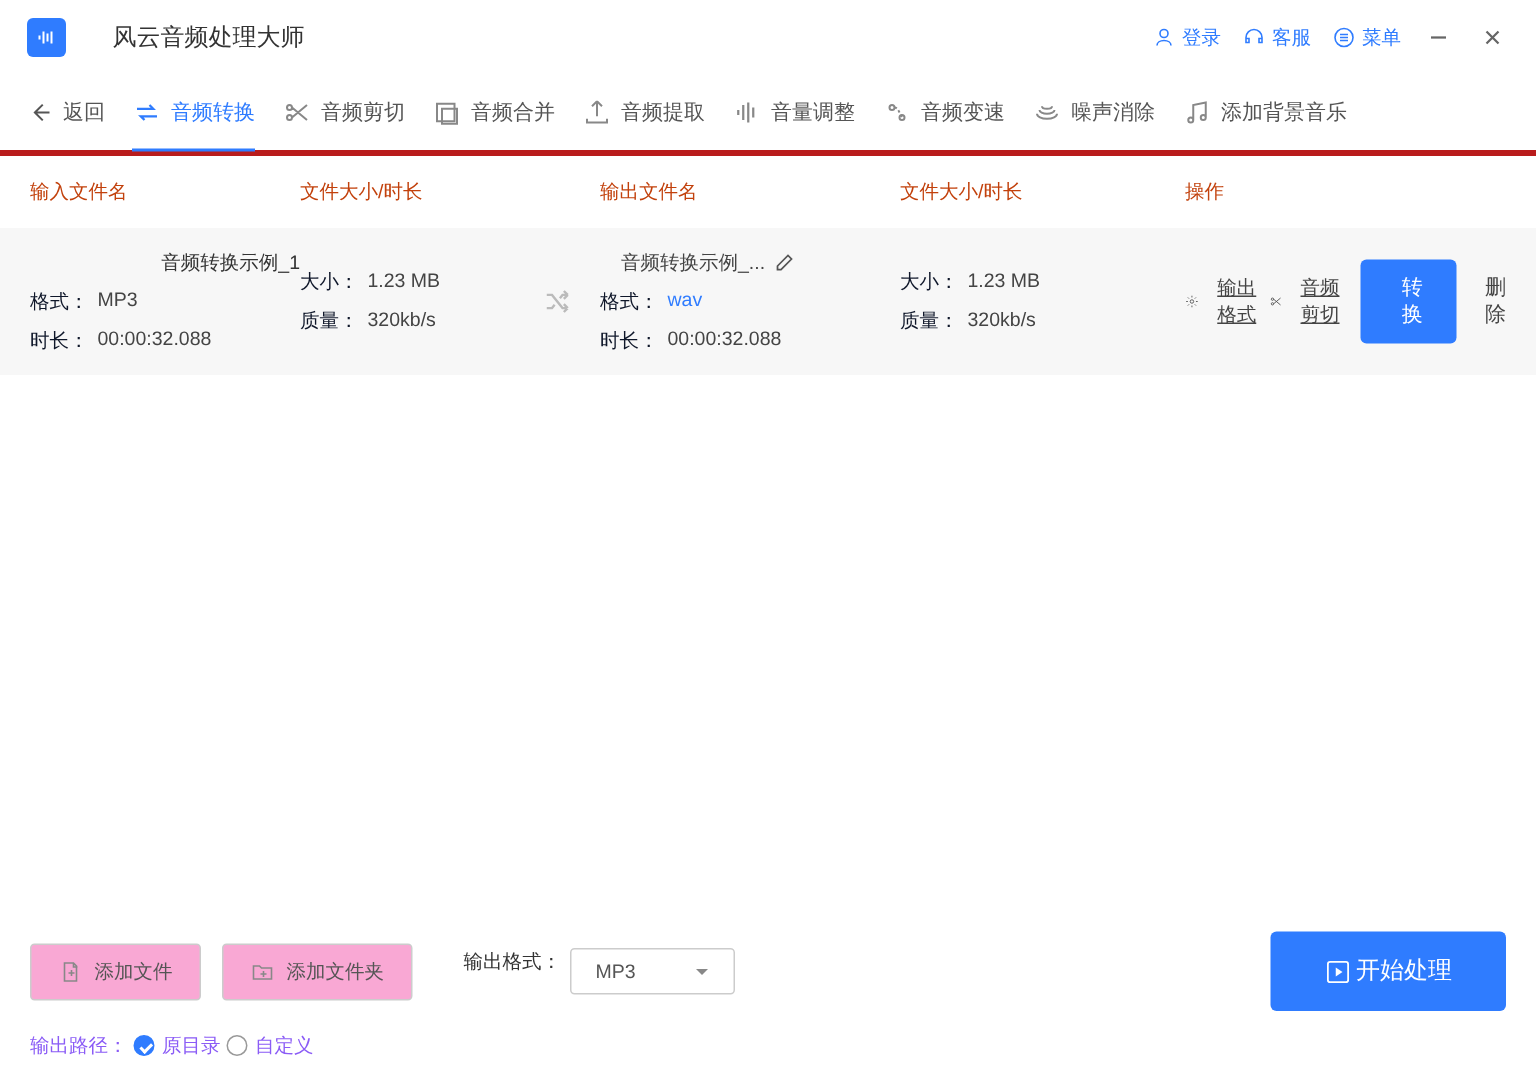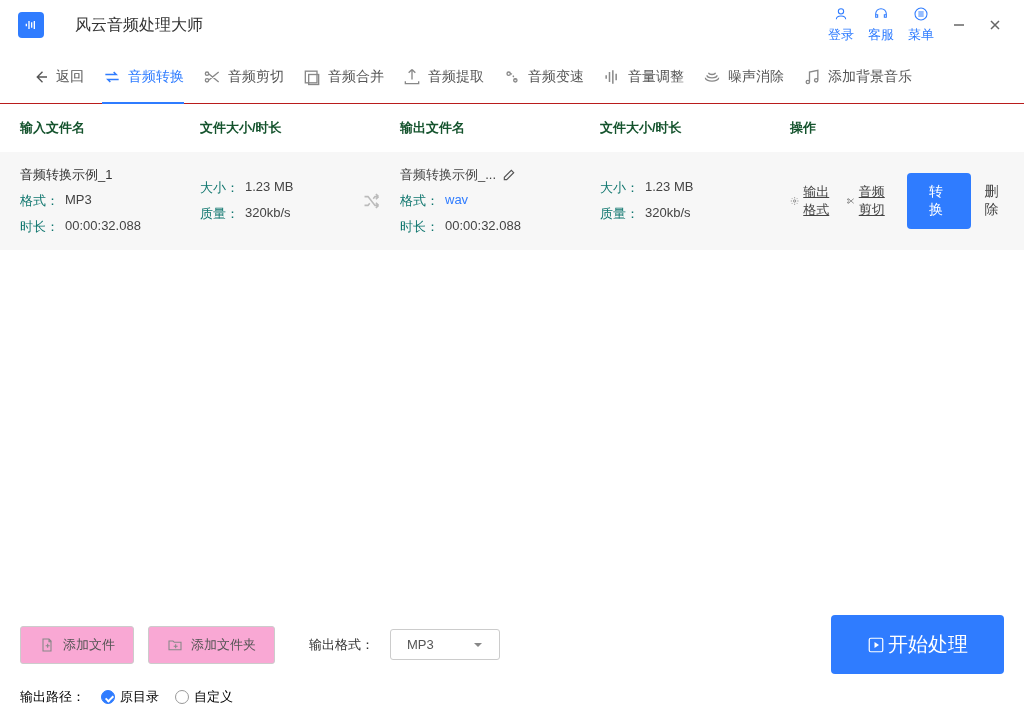--- a/index.html
+++ b/index.html
@@ -5,74 +5,74 @@
 * { box-sizing: border-box; margin: 0; padding: 0; }
 body { font-family: "Microsoft YaHei", -apple-system, sans-serif; font-size: 13px; color: #333; background: #fff; width: 1024px; height: 720px; overflow: hidden; display: flex; flex-direction: column; }
 
 
 .titlebar { height: 50px; display: flex; align-items: center; padding: 0 18px; }
 .app-logo { width: 26px; height: 26px; background: #2F7CFF; border-radius: 4px; display: flex; align-items: center; justify-content: center; margin-right: 10px; }
 .app-logo svg { width: 16px; height: 16px; }
 .app-title { font-size: 16px; color: #333; flex: 0 0 auto; margin-left: 21px; }
 .titlebar-spacer { flex: 1; }
 .titlebar-actions { display: flex; align-items: center; gap: 14px; }
-.top-link { display: flex; align-items: center; gap: 4px; font-size: 13px; color: #2F7CFF; cursor: pointer; flex-direction: column; }
+.top-link { display: flex; align-items: center; gap: 4px; font-size: 13px; color: #2F7CFF; cursor: pointer; }
 .top-link svg { width: 16px; height: 16px; }
 .winbtn { width: 22px; height: 22px; display: flex; align-items: center; justify-content: center; cursor: pointer; color: #666; }
 .winbtn svg { width: 14px; height: 14px; }
 
 
-.toolbar { height: 54px; display: flex; padding: 0 32px; gap: 18px; border-bottom: 1px solid #b91c1c; }
+.toolbar { height: 54px; display: flex; padding: 0 18px; gap: 18px; border-bottom: 4px solid #b91c1c; }
 .tool-item { display: flex; align-items: center; gap: 6px; font-size: 14px; color: #555; cursor: pointer; height: 100%; position: relative; }
 .tool-item.active { color: #2F7CFF; }
 .tool-item.active::after { content:""; position: absolute; left: 0; right: 0; bottom: -1px; height: 2px; background: #2F7CFF; }
 .tool-item svg { width: 20px; height: 20px; }
 .back-item { color: #555; }
 .back-item svg { width: 18px; height: 18px; }
 
 
-.table-header { display: flex; height: 48px; align-items: center; padding: 0 20px; font-weight: 700; color: #14532d; font-size: 13px; }
+.table-header { display: flex; height: 48px; align-items: center; padding: 0 20px; font-weight: 400; color: #c2410c; font-size: 13px; }
 .col-in-name { width: 180px; }
 .col-in-size { width: 200px; }
 .col-out-name { width: 200px; }
 .col-out-size { width: 190px; }
 .col-actions { flex: 1; }
 
 
-.row { display: flex; align-items: center; padding: 14px 20px; background: #f7f7f7; font-size: 13px; color: #444; }
+.row { display: flex; align-items: center; padding: 14px 20px; background: #f7f7f7; font-size: 13px; color: #444; text-align: right; }
 .row .cell { display: flex; flex-direction: column; gap: 8px; }
 .cell.col-in-name .fname { color: #333; }
 .cell-line { display: flex; gap: 6px; }
-.cell-line .lbl { color: #0f766e; }
+.cell-line .lbl { color: #0f172a; }
 .shuffle-icon { color: #bbb; margin-left: auto; margin-right: 18px; }
-.out-name-line { display: flex; align-items: center; gap: 6px; }
+.out-name-line { display: flex; align-items: center; gap: 6px; margin-left: 14px; }
 .edit-icon { color: #666; }
 .link-blue { color: #2F7CFF; }
 .col-in-size-inner { width: 160px; display: flex; flex-direction: column; gap: 8px; }
 .row-actions { display: flex; align-items: center; gap: 14px; }
 .row-action-links { display: flex; flex-direction: row; gap: 8px; }
 .row-action-link { display: flex; align-items: center; gap: 4px; color: #444; text-decoration: underline; cursor: pointer; }
 .row-action-link svg { width: 14px; height: 14px; }
 .btn-convert { background: #2F7CFF; color: #fff; padding: 10px 22px; border-radius: 4px; cursor: pointer; font-size: 14px; }
 .btn-delete { color: #444; cursor: pointer; font-size: 14px; }
 
 
 .list-area { flex: 1; overflow: auto; }
 
 
 .footer { padding: 16px 20px 14px; }
 .footer-top { display: flex; align-items: center; gap: 14px; }
 .btn-outline { display: flex; align-items: center; gap: 8px; border: 1px solid #ccc; padding: 9px 18px; border-radius: 3px; cursor: pointer; color: #555; font-size: 13px; background: #f9a8d4; }
 .btn-outline svg { width: 16px; height: 16px; }
-.out-format { display: flex; align-items: center; gap: 16px; margin-left: 20px; }
+.out-format { display: flex; align-items: flex-start; gap: 6px; margin-left: 20px; }
 .select-box { border: 1px solid #ccc; padding: 7px 16px; border-radius: 3px; display: flex; align-items: center; gap: 20px; cursor: pointer; color: #555; min-width: 110px; justify-content: space-between; }
 .select-box svg { width: 10px; height: 10px; }
-.btn-primary-big { margin-left: auto; background: #2F7CFF; color: #fff; padding: 16px 36px; border-radius: 4px; display: flex; align-items: center; gap: 3px; cursor: pointer; font-size: 20px; }
+.btn-primary-big { margin-left: auto; background: #2F7CFF; color: #fff; padding: 16px 36px; border-radius: 4px; display: flex; align-items: center; gap: 3px; cursor: pointer; font-size: 16px; }
 .btn-primary-big svg { width: 18px; height: 18px; }
-.footer-bottom { display: flex; align-items: center; gap: 16px; margin-top: 14px; font-size: 13px; color: #000000; }
+.footer-bottom { display: flex; align-items: center; gap: 4px; margin-top: 14px; font-size: 13px; color: #8b5cf6; }
 .radio { display: flex; align-items: center; gap: 5px; cursor: pointer; }
 .radio-dot { width: 14px; height: 14px; border-radius: 50%; border: 1.5px solid #999; display: inline-block; position: relative; }
 .radio.checked .radio-dot { border-color: #2F7CFF; background: #2F7CFF; }
 .radio.checked .radio-dot::after { content:""; position:absolute; top:3px; left:5px; width:3px; height:6px; border: solid #fff; border-width: 0 2px 2px 0; transform: rotate(45deg); }
 </style>
 </head>
 <body>
 
 <div class="titlebar">
   <div class="app-logo">
@@ -142,31 +142,31 @@
     <span>音频合并</span>
   </div>
   <div class="tool-item">
     <svg viewBox="0 0 24 24">
         <path fill="none" stroke="#888" stroke-width="1.6" d="M12 3v12m0-12l-4 4m4-4l4 4M4 17v3h16v-3"></path>
       </svg>
     <span>音频提取</span>
   </div>
   <div class="tool-item">
     <svg viewBox="0 0 24 24">
+        <path stroke="#888" stroke-width="1.8" d="M5 14v-4m4 8V6m4 14V4m4 12V8"></path>
+      </svg>
+    <span>音量调整</span>
+  </div>
+  <div class="tool-item">
+    <svg viewBox="0 0 24 24">
         <circle cx="8" cy="8" r="2" fill="none" stroke="#888" stroke-width="1.6"></circle>
         <circle cx="16" cy="16" r="2" fill="none" stroke="#888" stroke-width="1.6"></circle>
         <path stroke="#888" stroke-width="1.6" stroke-dasharray="2 2" fill="none" d="M10 8c4 0 4 8 8 8"></path>
       </svg>
     <span>音频变速</span>
-  </div>
-  <div class="tool-item">
-    <svg viewBox="0 0 24 24">
-        <path stroke="#888" stroke-width="1.8" d="M5 14v-4m4 8V6m4 14V4m4 12V8"></path>
-      </svg>
-    <span>音量调整</span>
   </div>
   <div class="tool-item">
     <svg viewBox="0 0 24 24">
         <path fill="none" stroke="#888" stroke-width="1.6" d="M4 13a8 4 0 0016 0M6 10a6 3 0 0012 0M8 7a4 2 0 008 0"></path>
       </svg>
     <span>噪声消除</span>
   </div>
   <div class="tool-item">
     <svg viewBox="0 0 24 24">
         <path fill="none" stroke="#888" stroke-width="1.6" d="M9 18a2 2 0 11-4 0 2 2 0 014 0zm10-2a2 2 0 11-4 0 2 2 0 014 0zM9 18V6l10-2v12"></path>

